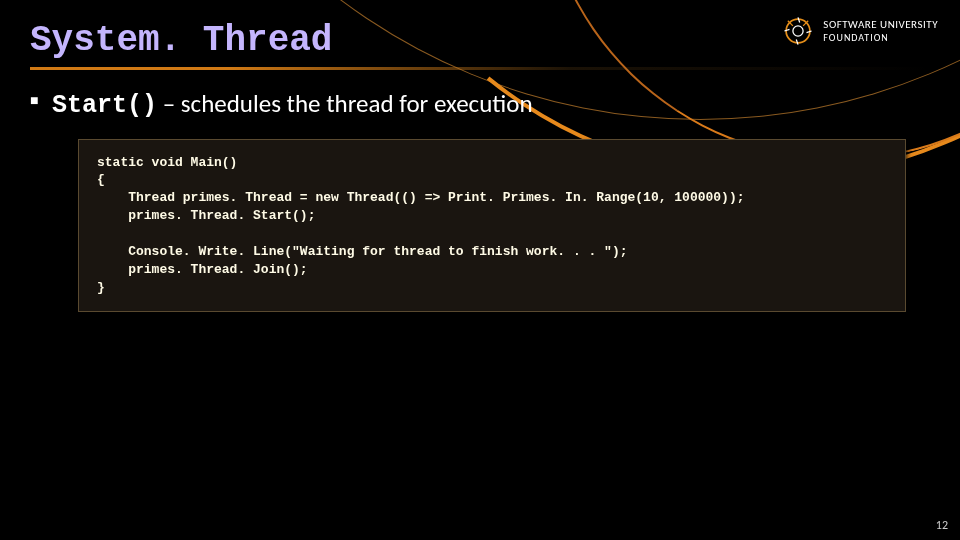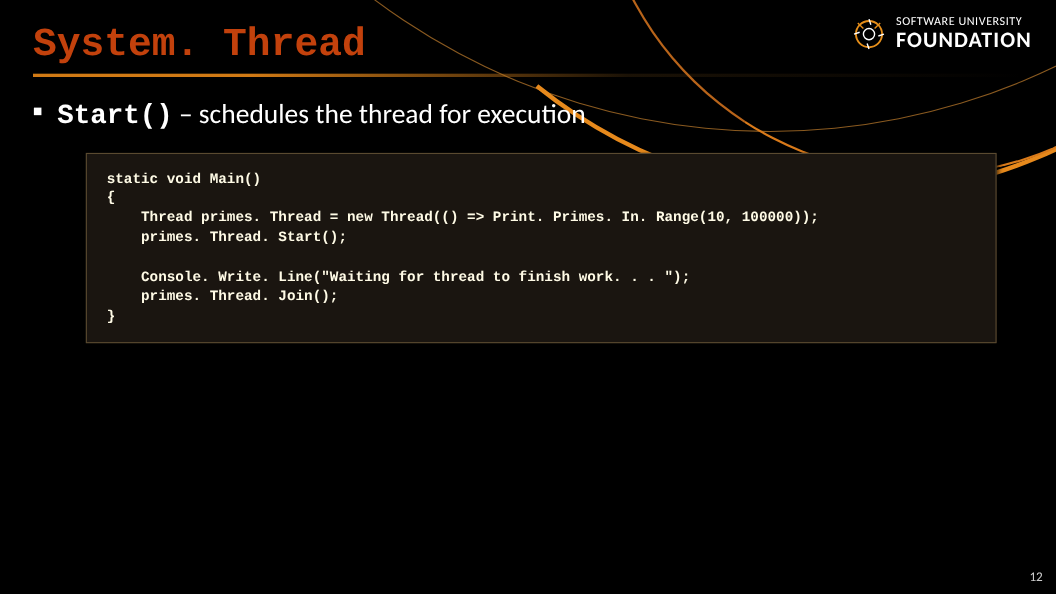--- a/index.html
+++ b/index.html
@@ -45,21 +45,21 @@
     position: relative;
     width: 100%;
     height: 100%;
     padding: 20px 30px 0 30px;
   }
 
   .title {
     font-family: Consolas, "Courier New", monospace;
     font-weight: bold;
     font-size: 36px;
-    color: #c2410c;
+    color: #c4b5fd;
     margin-bottom: 6px;
   }
   .title-underline {
     height: 3px;
     width: 100%;
     background: linear-gradient(to right, #d17a15 0%, #d17a15 22%, rgba(180,120,40,0.15) 60%, transparent 100%);
     margin-bottom: 18px;
   }
 
   .bullets {
@@ -123,21 +123,21 @@
   }
   .logo-icon {
     width: 34px; height: 34px;
   }
   .logo-text {
     font-size: 11px;
     line-height: 1.1;
     letter-spacing: 0.5px;
   }
   .logo-text .line1 { font-weight: 300; }
-  .logo-text .line2 { font-weight: 700; font-size: 20px; letter-spacing: 1px; }
+  .logo-text .line2 { font-weight: 400; font-size: 10px; letter-spacing: 1px; }
 </style>
 </head>
 <body>
 
 <div class="arc3"></div>
 <div class="arc2"></div>
 <div class="arc1"></div>
 
 <div class="slide">
 

